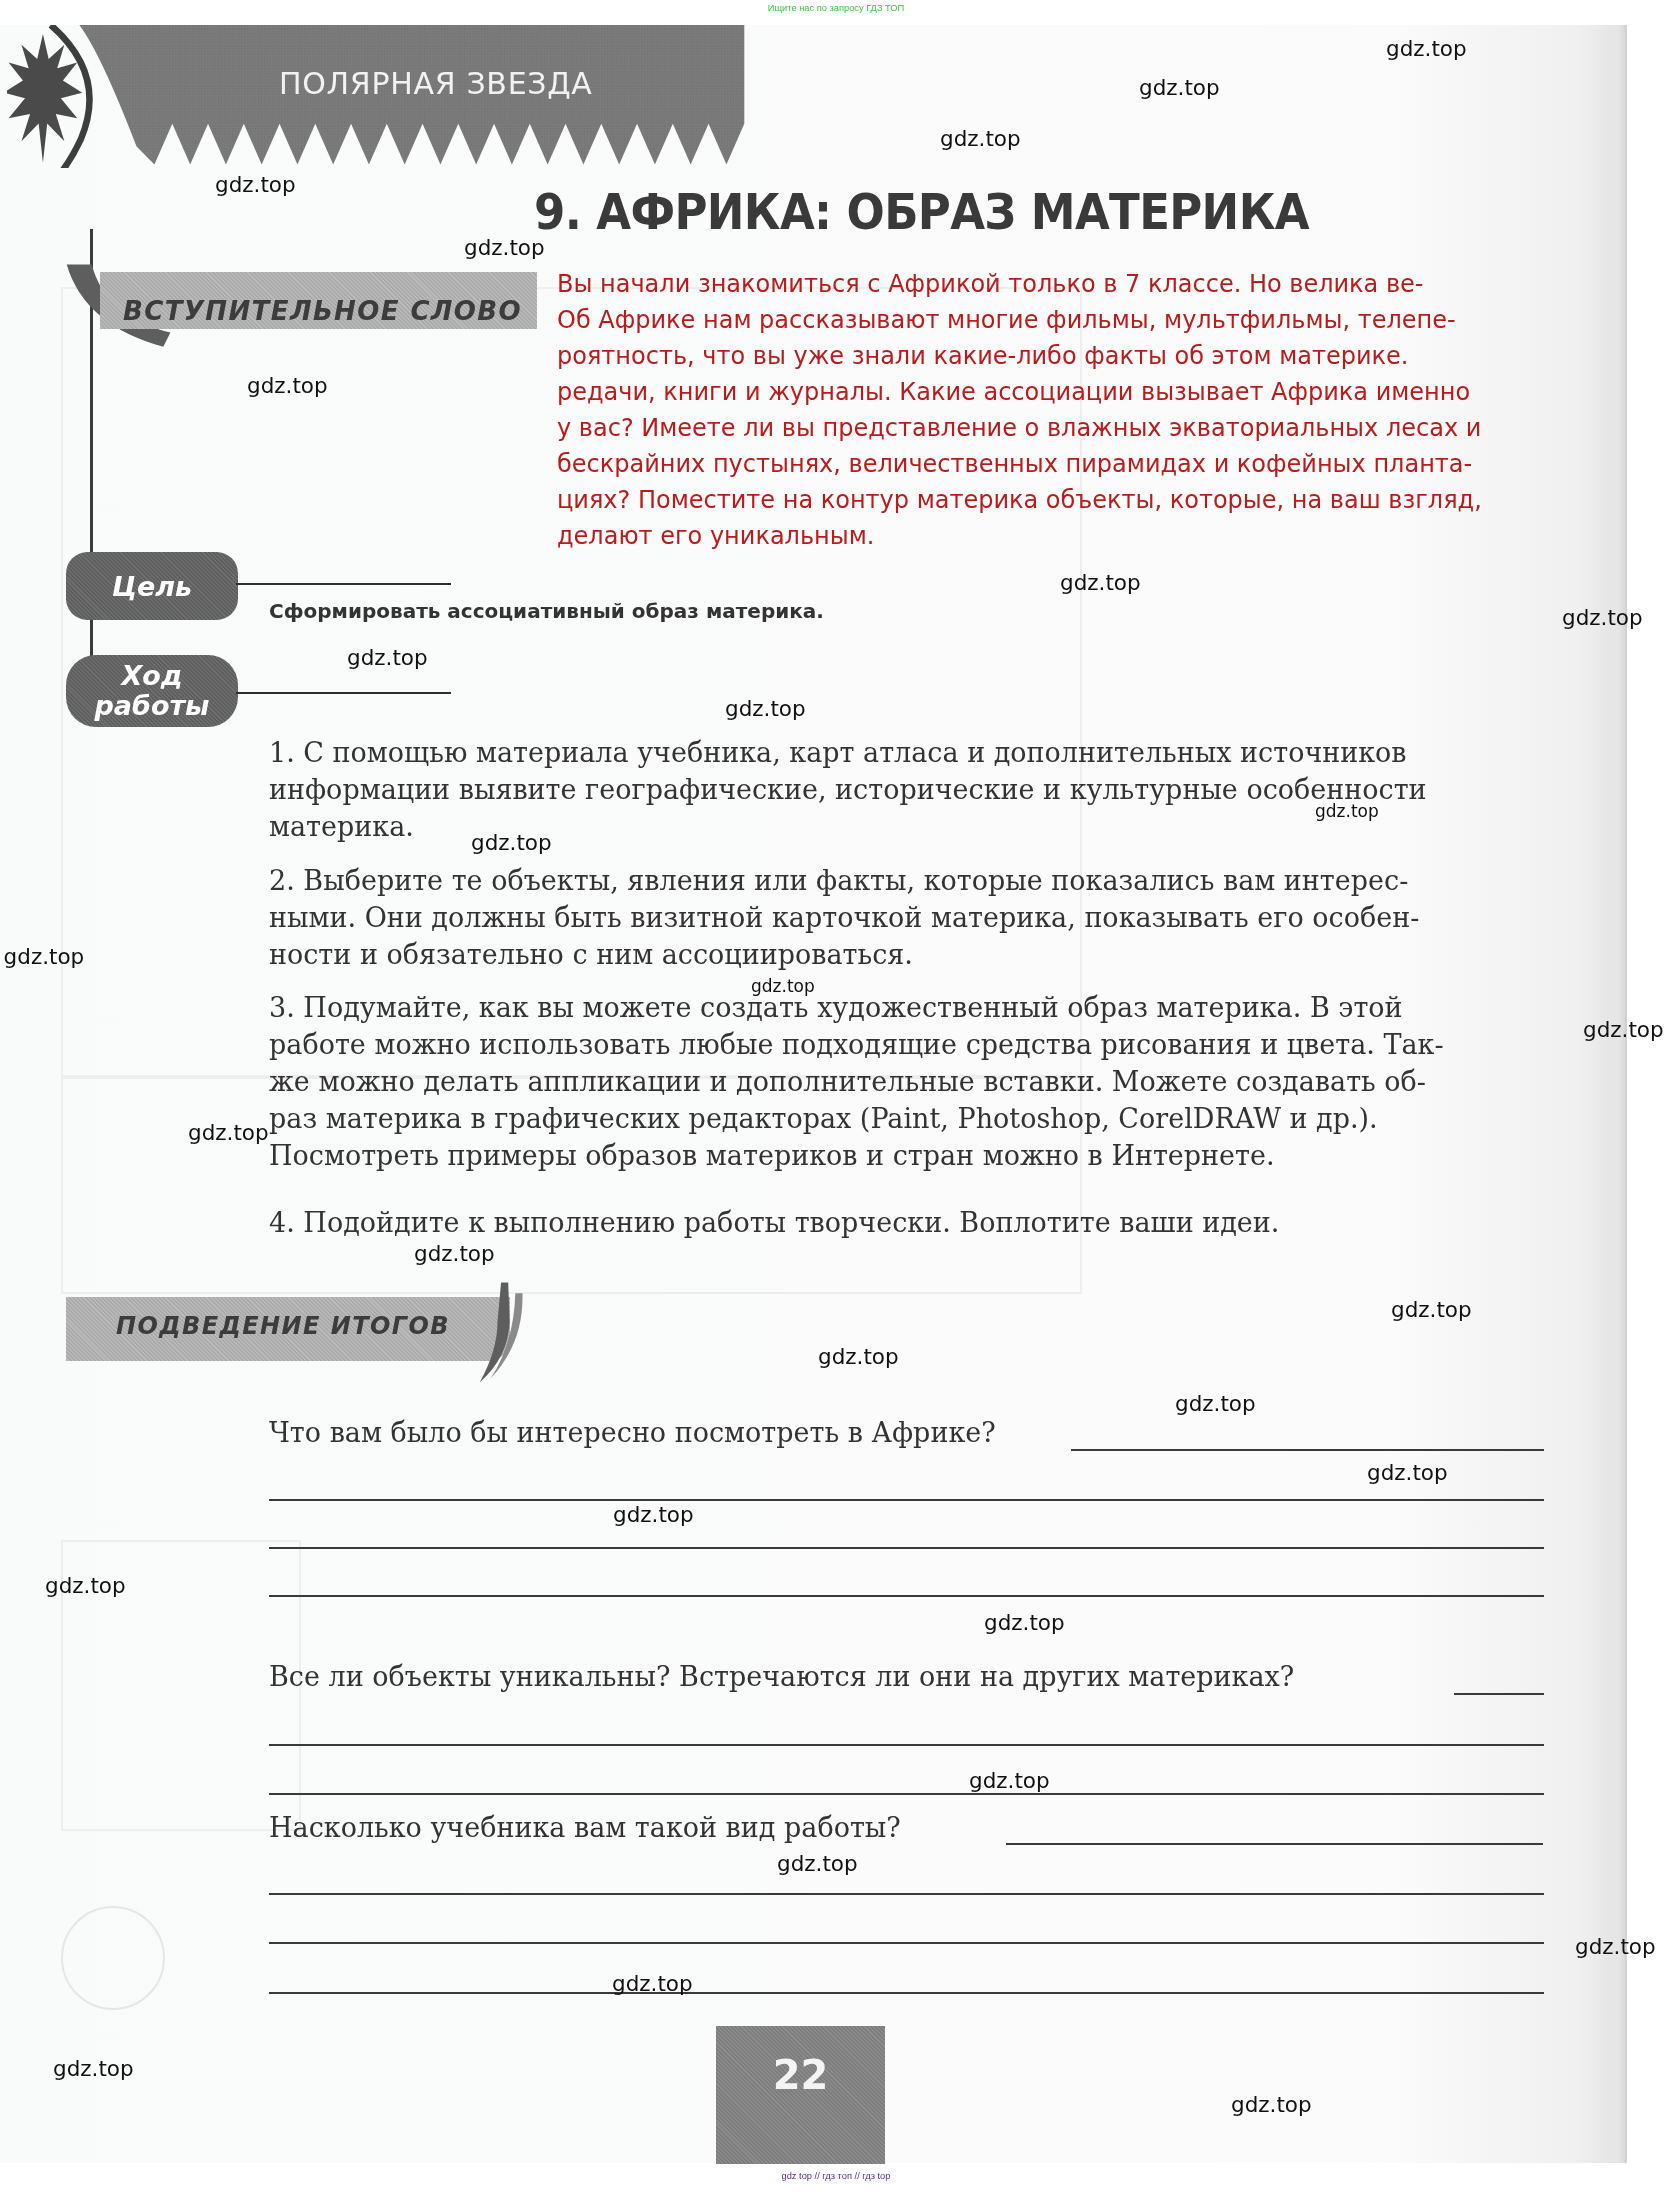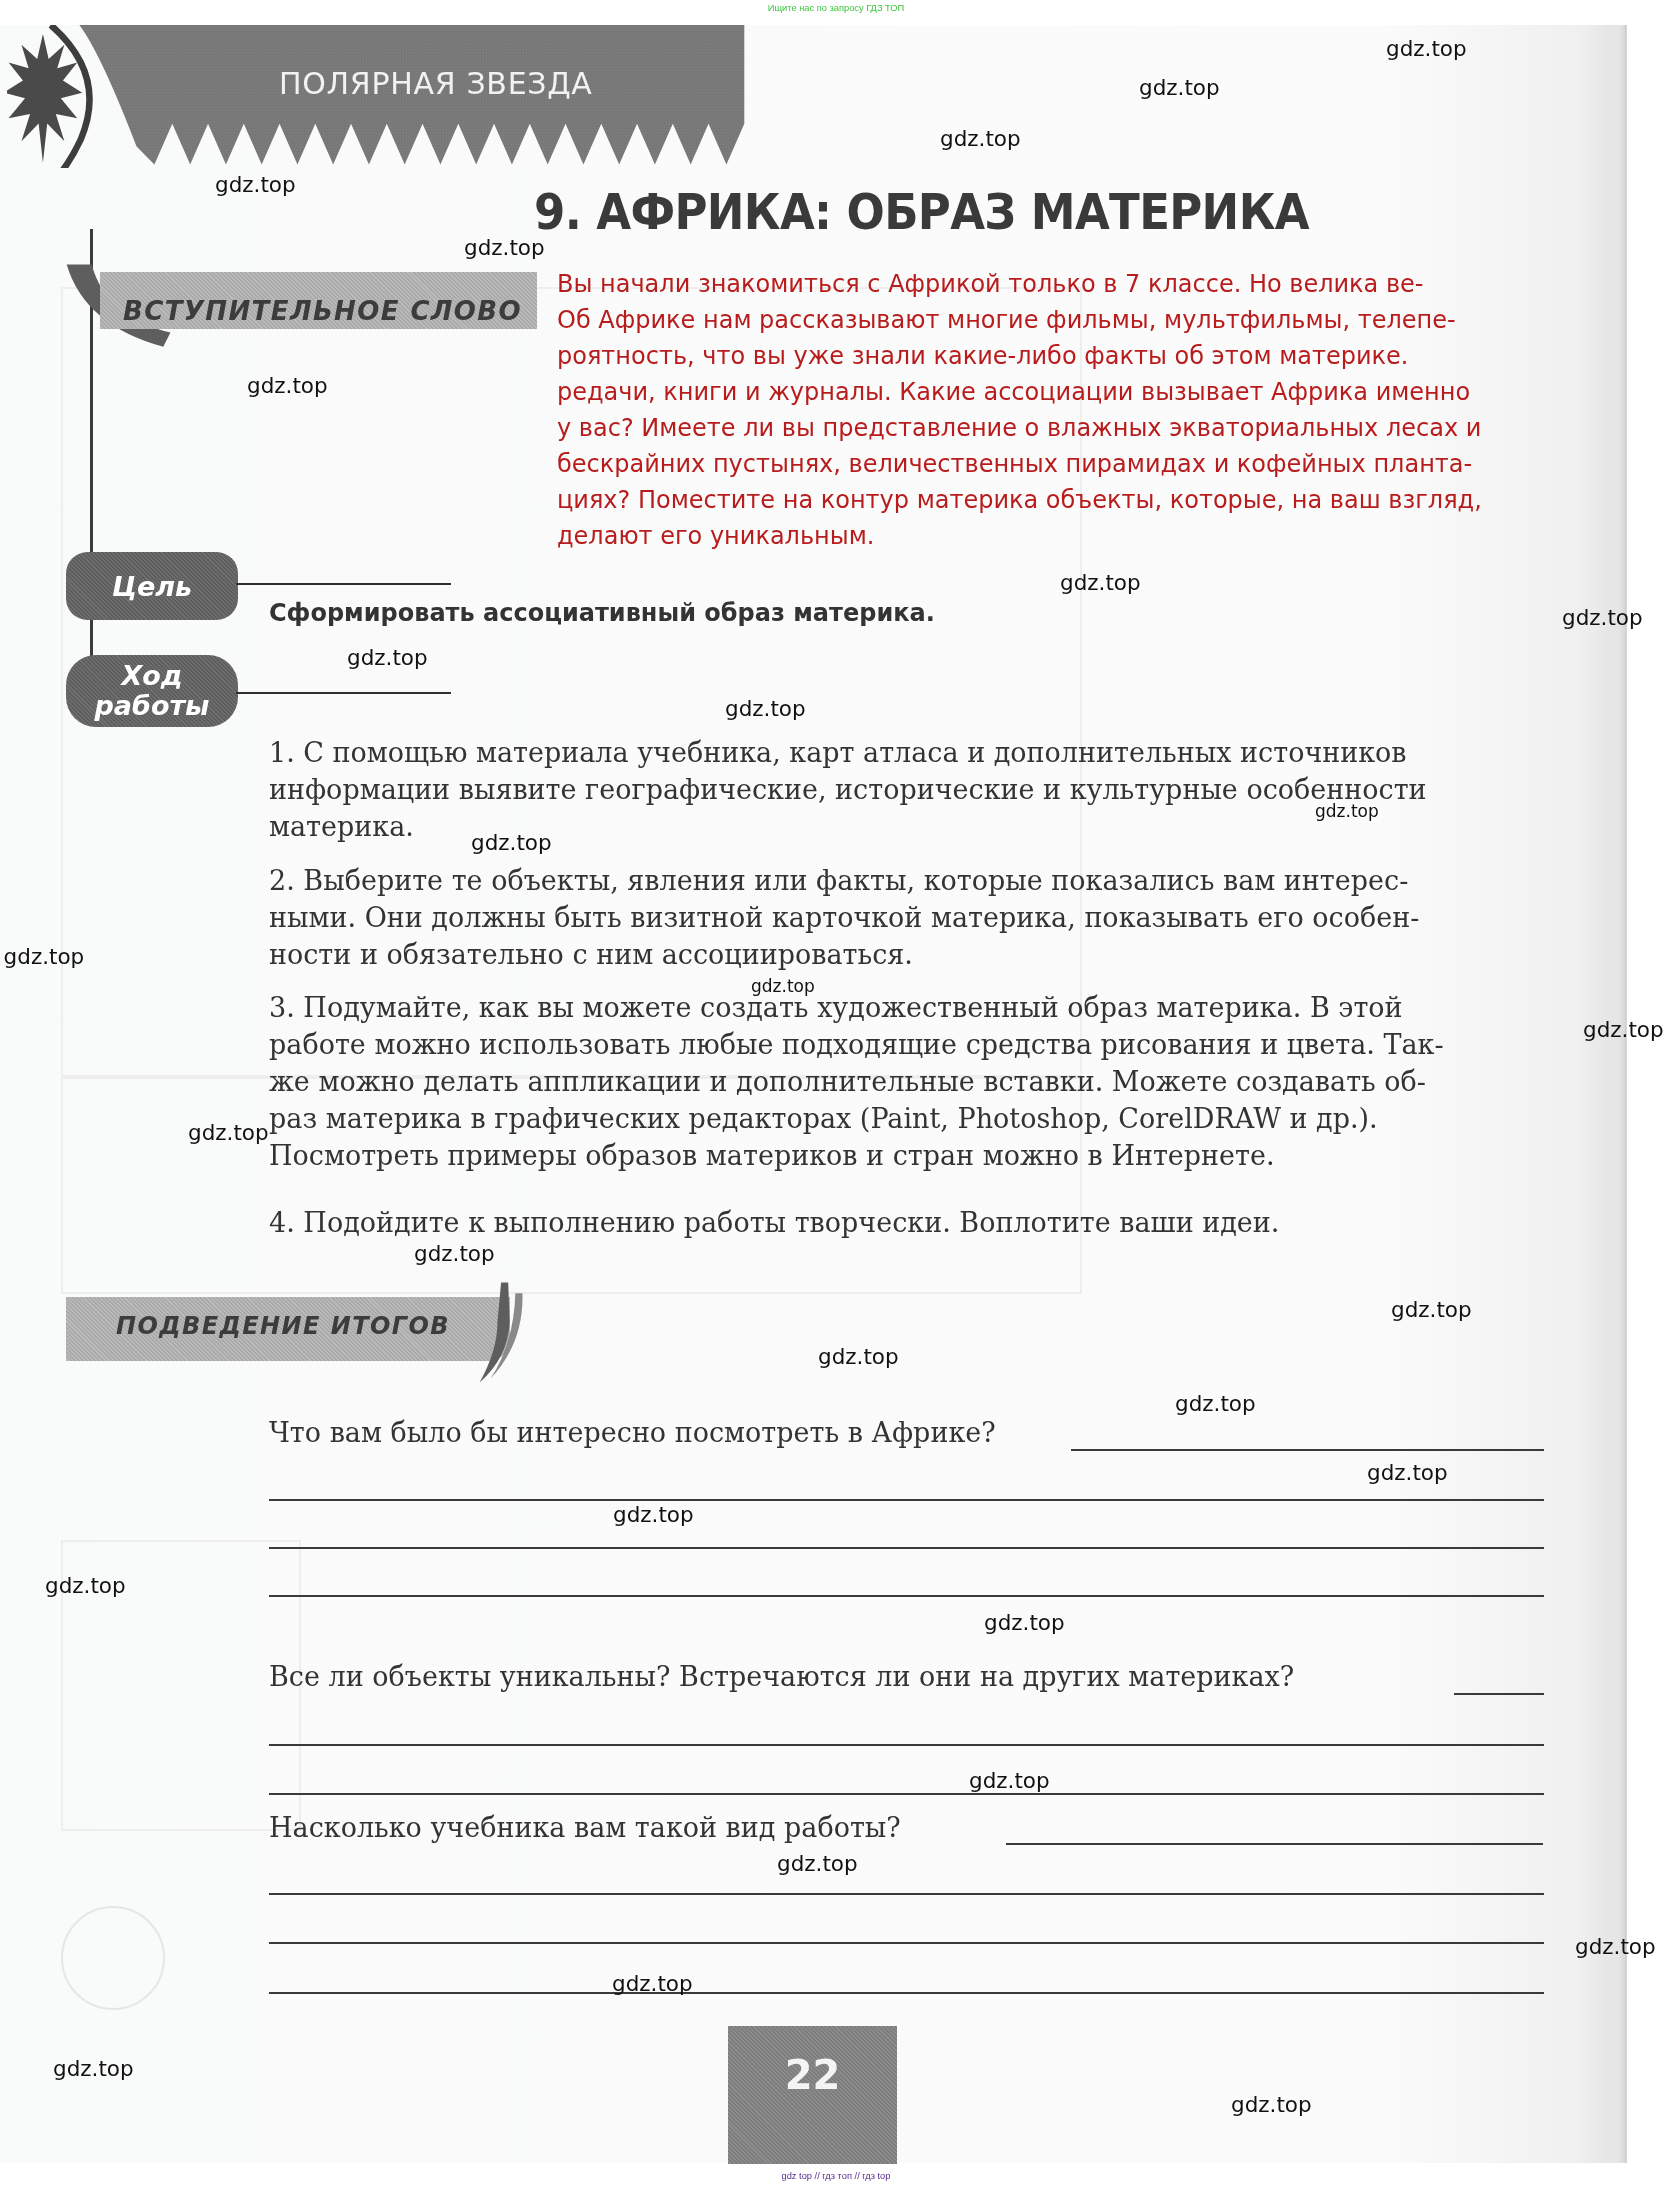--- a/index.html
+++ b/index.html
@@ -55,35 +55,34 @@
   }
   .pill-line { position:absolute; height: 2.1px; background:#2f2f2f; }
 
   #intro-text {
     left: 557px; top: 266px; width: 987px;
     font-family:"DejaVu Sans", sans-serif; font-size: 24px; line-height: 36px;
     color:#b91c1c; text-align: justify; text-align-last: left; hyphens: manual;
   }
   #goal-text {
     left: 269px; top: 599px; font-family:"DejaVu Sans", sans-serif; font-weight:bold;
-    font-size: 24px; color:#333; white-space: nowrap;
+    font-size: 20px; color:#333; white-space: nowrap;
   }
   .step {
     position:absolute; left: 269px; width: 1275px;
     font-family:"DejaVu Serif", serif; font-size: 27px; line-height: 37px; color:#333;
     text-align: justify;
   }
   .question {
     position:absolute; left: 269px; font-family:"DejaVu Serif", serif; font-size: 27px; color:#333; white-space:nowrap;
   }
   .answer-line { position:absolute; height: 2.1px; background:#3a3a3a; }
   #page-number-box {
     position:absolute; left: 716px; top: 2026px; width: 169px; height: 138px;
     background: repeating-linear-gradient(45deg, #7c7c7c 0 1.4px, #8b8b8b 1.4px 2.9px);
-    margin-left: 12px;
   }
   #page-number {
     position:absolute; left: 0; top: 26px; width: 100%; text-align:center;
     font-family:"DejaVu Sans", sans-serif; font-weight: bold; font-size: 40px; color:#f4f4f4;
   }
   .wm { position:absolute; font-family:"DejaVu Sans", sans-serif; color:#111; white-space:nowrap; }
   #footer-text {
     left: 0; top: 2171px; width: 1672px; text-align:center;
     font-family:"Liberation Sans", sans-serif; font-size: 9.3px; color:#5a2d91;
   }

